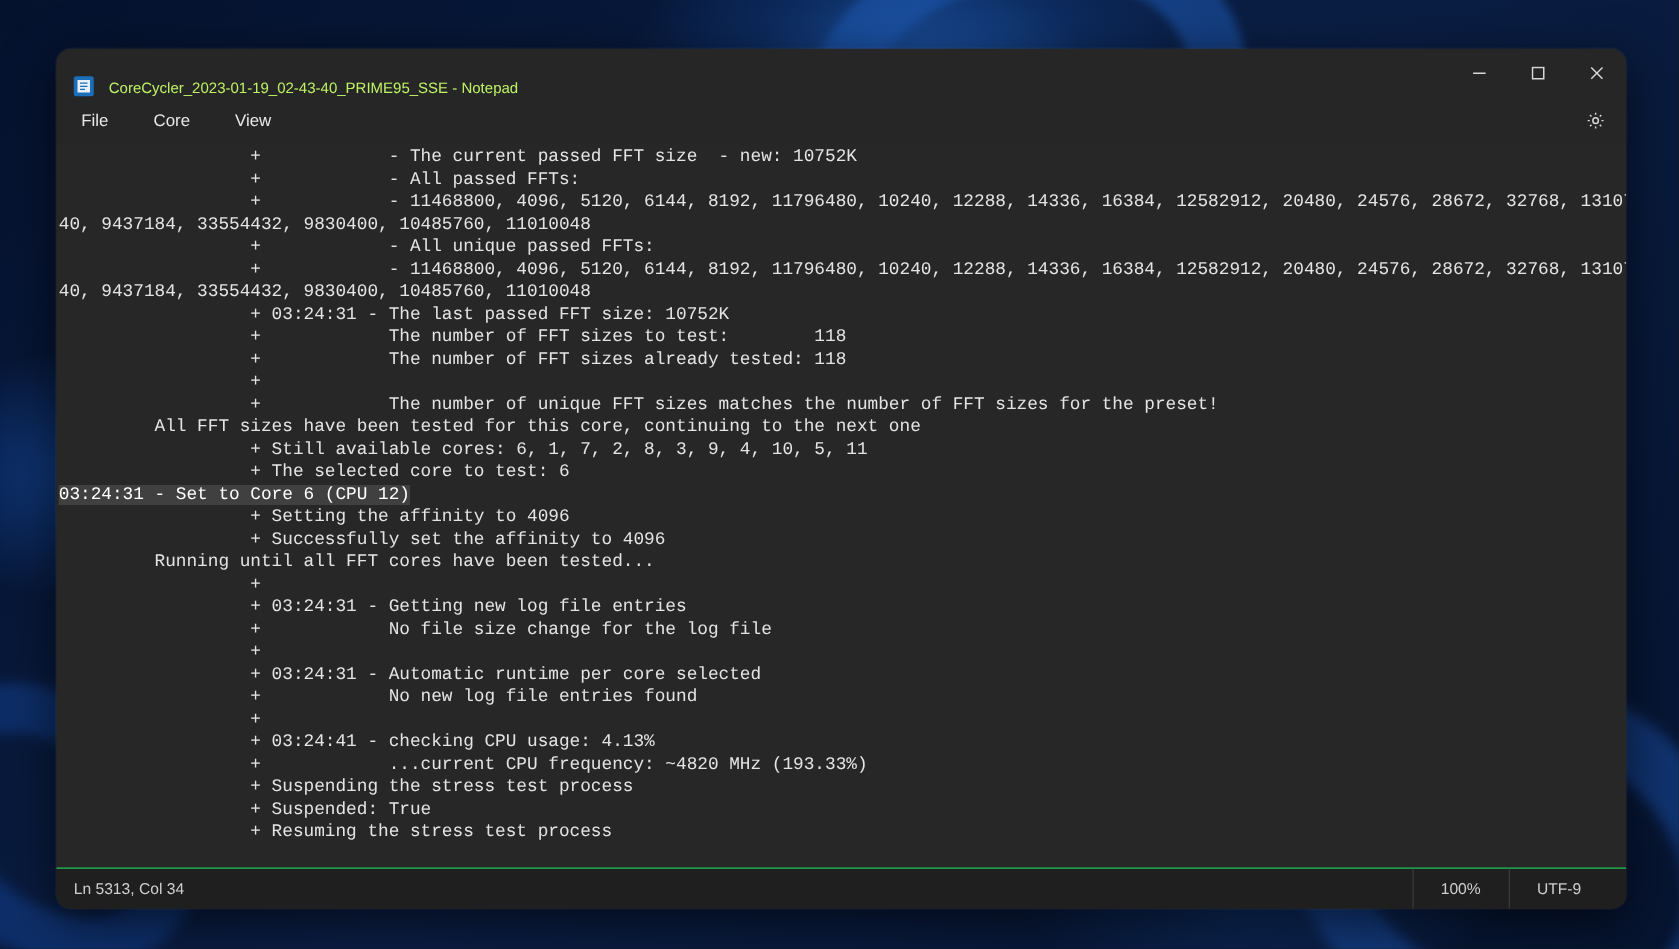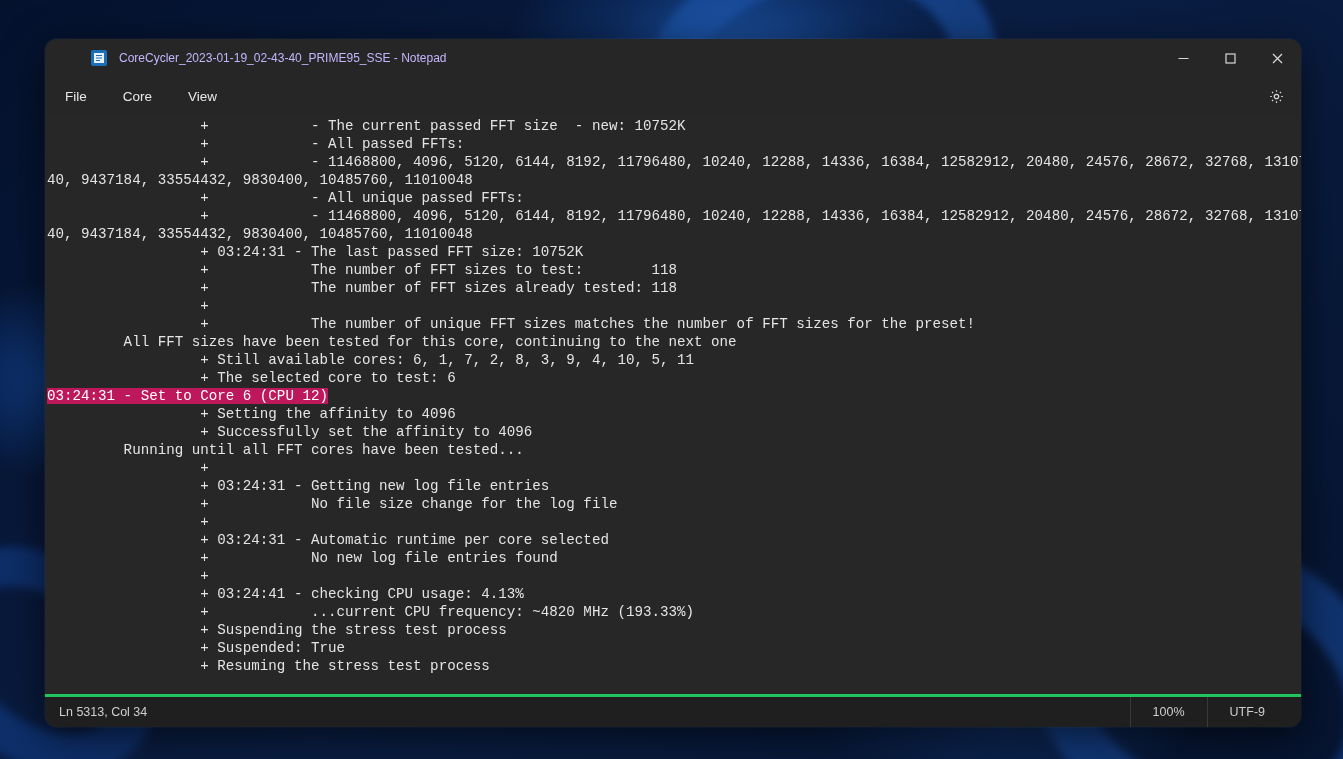--- a/index.html
+++ b/index.html
@@ -25,26 +25,25 @@
     background: #262626;
     border-radius: 12px;
     box-shadow: 0 10px 40px rgba(0,0,0,0.6), 0 0 0 1px rgba(255,255,255,0.05);
     display: flex; flex-direction: column;
     overflow: hidden;
     color: #e8e8e8;
   }
   
   .titlebar {
     height: 38px;
-    display: flex; align-items: center;
+    display: flex; align-items: flex-end;
     padding-left: 14px;
     font-size: 12px;
-    color: #c4b5fd;
+    color: #bef264;
     flex-shrink: 0;
-    margin-left: 32px;
   }
   .titlebar .icon { width:16px; height:16px; background:#1a6fb8; border-radius:2px; display:flex; align-items:center; justify-content:center; margin-right:12px;}
   .titlebar .icon svg { width:12px; height:12px; }
   .titlebar .title { flex:1; }
   .winbtns { display:flex; height:100%; }
   .winbtn { width:47px; display:flex; align-items:center; justify-content:center; color:#d8d8d8; }
   .winbtn svg { width:11px; height:11px; stroke:currentColor; stroke-width:1.2; fill:none; }
   
   .menubar {
     height: 38px;
@@ -67,28 +66,28 @@
   }
   .editor pre {
     font-family: Consolas, "Courier New", monospace;
     font-size: 14.2px;
     line-height: 18px;
     color: #e4e4e4;
     white-space: pre;
     letter-spacing: 0;
   }
   .editor pre .sel {
-    background:#be185d;
+    background:#404040;
     color:#ffffff;
   }
   
   .statusbar {
     height: 33px;
     background:#1f1f1f;
-    border-top:3px solid #22c55e;
+    border-top:1px solid #22c55e;
     display:flex; align-items:center;
     font-size:12.5px;
     color:#cfcfcf;
     padding: 0 14px;
     flex-shrink:0;
   }
   .statusbar .left { flex:1; }
   .statusbar .cell { padding: 0 22px; border-left:1px solid #3a3a3a; height:100%; display:flex; align-items:center;}
 </style>
 </head>

